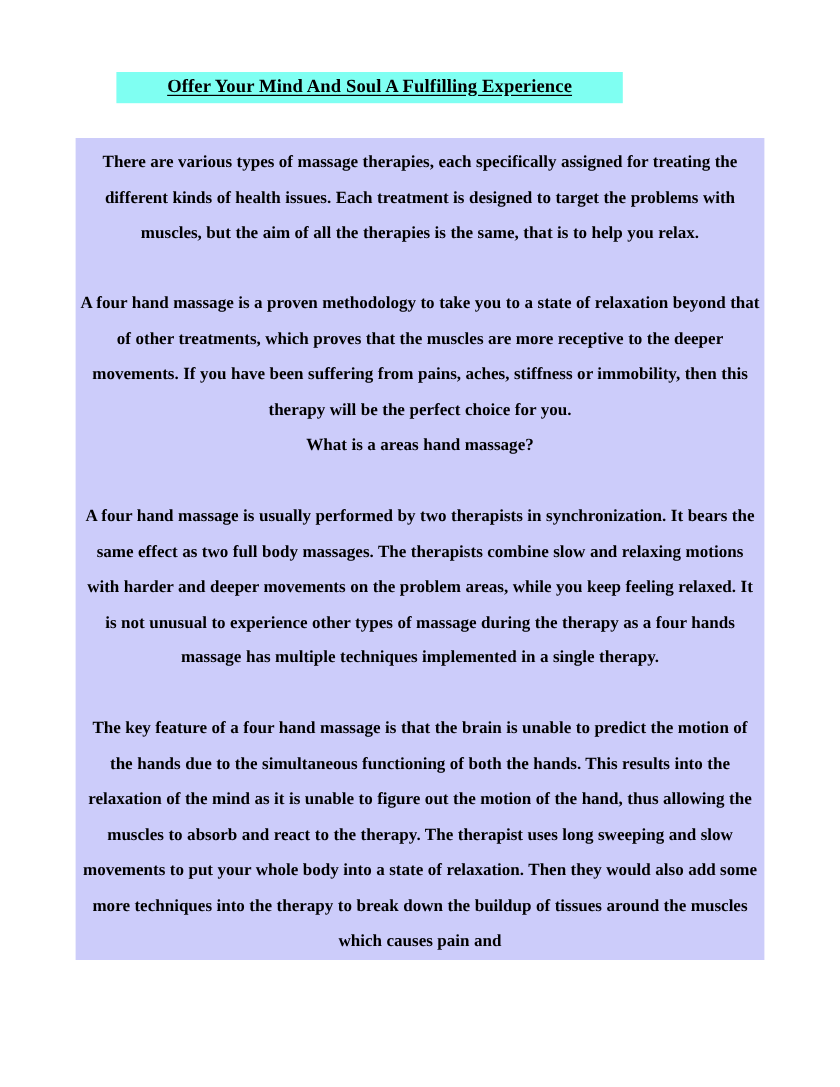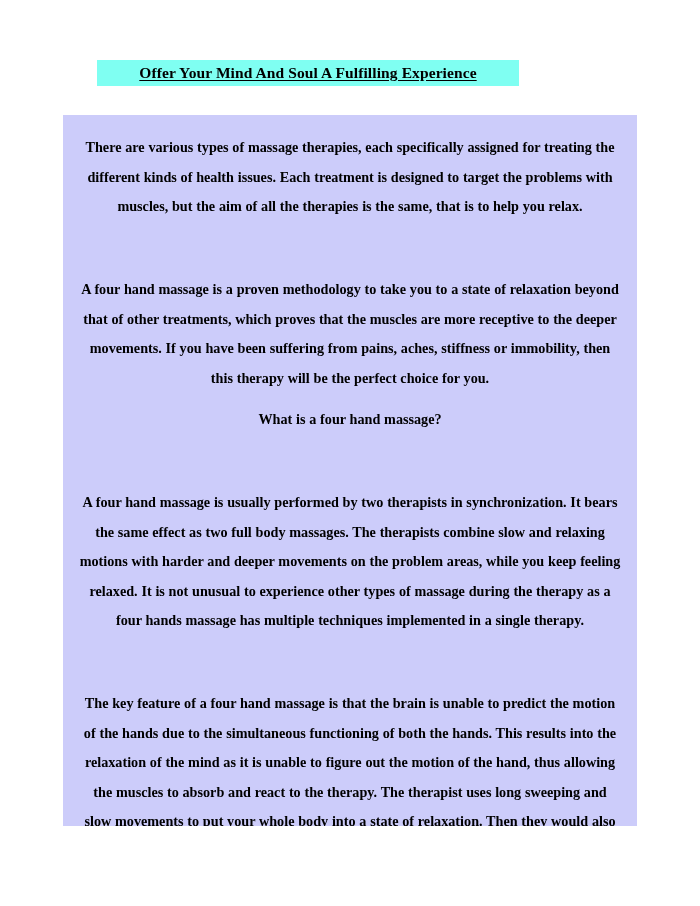--- a/index.html
+++ b/index.html
@@ -52,21 +52,21 @@
     top: 115px;
     width: 574px;
     background: #ccccfa;
     padding: 0;
     box-sizing: border-box;
     overflow: hidden;
     max-height: 711px;
   }
 
   .para {
-    margin: 12px;
+    margin: 0;
     padding: 0 4px;
     font-size: 14.2px;
     font-weight: bold;
     line-height: 29.5px;
     text-align: center;
     color: #000000;
     word-spacing: 0.2px;
   }
 
   .para.heading-line {
@@ -94,21 +94,21 @@
   </div>
 
   <div class="body-block">
 
     <p class="para first-para">There are various types of massage therapies, each specifically assigned for treating the different kinds of health issues. Each treatment is designed to target the problems with muscles, but the aim of all the therapies is the same, that is to help you relax.</p>
 
     <div class="para blank-line">&nbsp;</div>
 
     <p class="para">A four hand massage is a proven methodology to take you to a state of relaxation beyond that of other treatments, which proves that the muscles are more receptive to the deeper movements. If you have been suffering from pains, aches, stiffness or immobility, then this therapy will be the perfect choice for you.</p>
 
-    <p class="para heading-line">What is a four hand massage?</p>
+    <p class="para heading-line">What is a areas hand massage?</p>
 
     <div class="para blank-line">&nbsp;</div>
 
     <p class="para">A four hand massage is usually performed by two therapists in synchronization. It bears the same effect as two full body massages. The therapists combine slow and relaxing motions with harder and deeper movements on the problem areas, while you keep feeling relaxed. It is not unusual to experience other types of massage during the therapy as a four hands massage has multiple techniques implemented in a single therapy.</p>
 
 
     <div class="para blank-line">&nbsp;</div>
 
     <p class="para">The key feature of a four hand massage is that the brain is unable to predict the motion of the hands due to the simultaneous functioning of both the hands. This results into the relaxation of the mind as it is unable to figure out the motion of the hand, thus allowing the muscles to absorb and react to the therapy. The therapist uses long sweeping and slow movements to put your whole body into a state of relaxation. Then they would also add some more techniques into the therapy to break down the buildup of tissues around the muscles which causes pain and</p>
 

